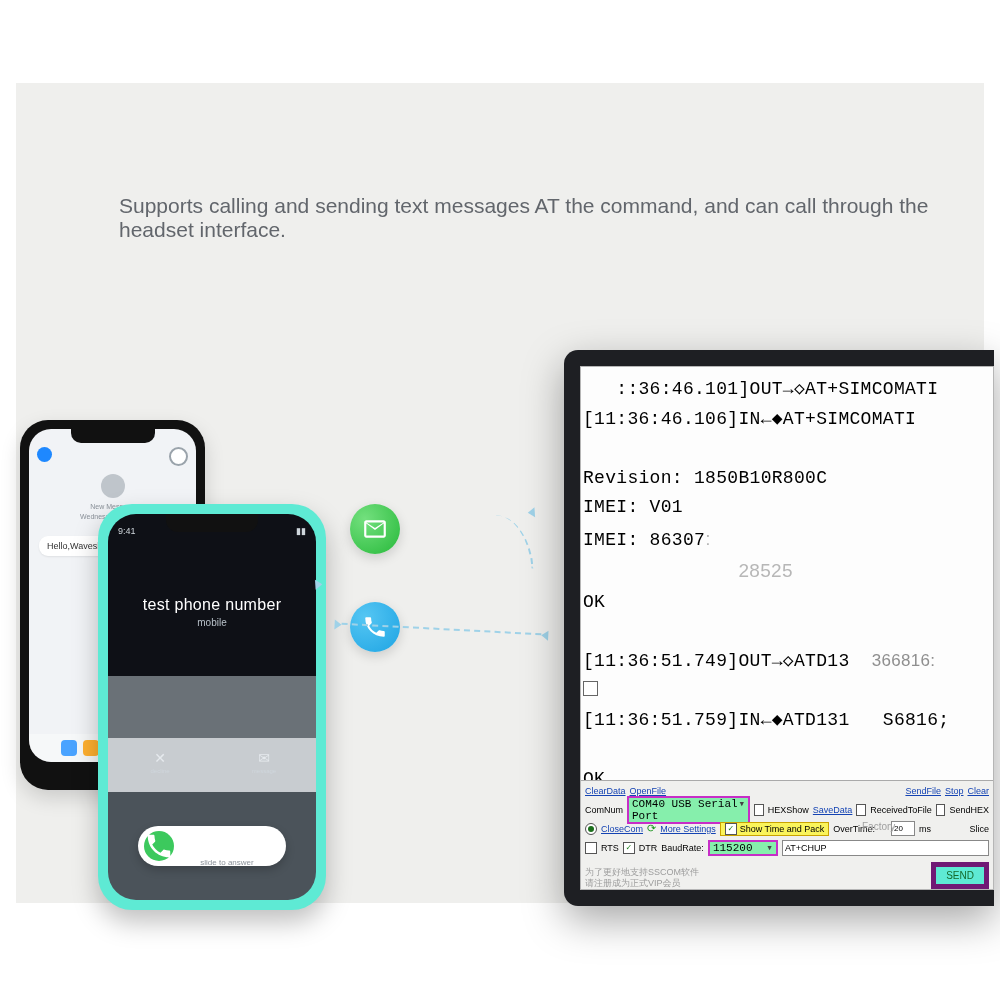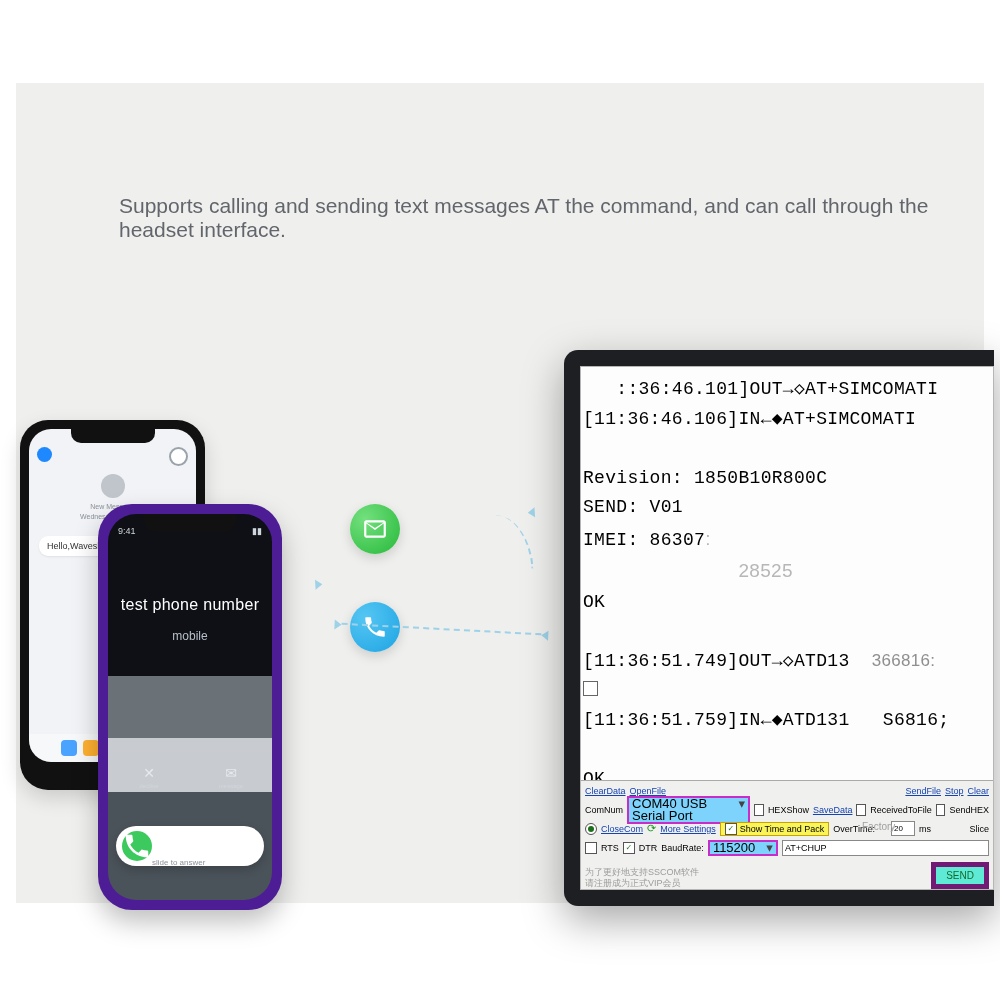--- a/index.html
+++ b/index.html
@@ -122,24 +122,24 @@
     background: rgba(255,255,255,0.4);
   }
   .phone1 .dock .appicon {
     width: 16px; height: 16px; border-radius: 4px;
   }
 
   .phone2 {
     position: absolute;
     left: 98px;
     top: 504px;
-    width: 184px;
+    width: 228px;
     height: 406px;
     border-radius: 34px;
-    background: #4c1d95;
+    background: #5eead4;
     box-shadow: 0 12px 26px rgba(0,0,0,0.25);
   }
   .phone2 .screen {
     position: absolute;
     left: 10px; top: 10px; right: 10px; bottom: 10px;
     border-radius: 28px;
     background: linear-gradient(180deg, #0e1016 0%, #0e1016 42%,
                 #6a7177 42%, #6a7177 58%,
                 #c8ccd0 58%, #c8ccd0 72%,
                 #4b535a 72%, #4b535a 100%);
@@ -159,23 +159,23 @@
     color: #fff;
     margin-top: 60px;
   }
   .phone2 .calltext .big {
     font-size: 16px;
     font-weight: 300;
     letter-spacing: 0.3px;
     margin-top: 32px;
   }
   .phone2 .calltext .sub {
-    font-size: 12px;
+    font-size: 10px;
     color: #b7c0c8;
-    margin-top: 15px;
+    margin-top: 3px;
   }
   .phone2 .rowicons {
     display: flex;
     justify-content: space-around;
     margin-top: 122px;
   }
   .phone2 .icn {
     width: 28px; text-align: center; color: #e6eaee; font-size: 14px;
   }
   .phone2 .icnlabel { font-size: 6px; color:#cfd6dc; display:block; margin-top:2px;}
@@ -187,21 +187,21 @@
     border-radius: 22px;
     display: flex; align-items: center; padding: 0 6px;
     box-shadow: 0 4px 10px rgba(0,0,0,0.2);
   }
   .phone2 .answer .green {
     width: 30px; height: 30px; border-radius: 50%; background: #3cc95d;
     display: flex; align-items: center; justify-content: center;
     color: #fff;
   }
   .phone2 .answer .txt {
-    flex: 1; text-align: left; font-size: 8px; color: #8a9199; margin-top: 32px;
+    flex: 1; text-align: center; font-size: 8px; color: #8a9199; margin-top: 32px;
   }
 
   
   .arrow {
     position: absolute;
     height: 56px;
     border-top: 2px dashed #9fd2e8;
   }
   .arrowA {
     left: 320px; top: 520px; width: 210px;
@@ -318,27 +318,28 @@
     height: 19px;
     padding: 0 4px;
   }
   .ctrl-link {
     color: #1443b3;
     text-decoration: underline;
     font-size: 9px;
   }
   .combo {
     border: 2px solid #c72ec7;
-    background: #7dd3fc;
+    background: #86efac;
     padding: 0 3px;
-    font-size: 13px;
+    font-size: 11px;
     line-height: 12px;
     min-width: 110px;
     display: inline-flex;
     justify-content: space-between;
+    font-family: Liberation Mono, monospace;
   }
   .combo .caret { color:#444; }
   .yellow-chk {
     background: #faf45b;
     border: 1px solid #caa300;
     padding: 0 4px;
     font-size: 9px;
     display: inline-flex; align-items: center; gap:3px;
   }
   .smallbox { width:10px; height:10px; border:1px solid #555; background:#fff; display:inline-block;}
@@ -442,21 +443,21 @@
 
   <div class="arrow arrowA"></div>
   <div class="arrow arrowB"></div>
 
   <div class="laptop">
     <div class="panel">
       <div class="term"><span>   ::36:46.101]OUT→◇AT+SIMCOMATI</span>
 <span>[11:36:46.106]IN←◆AT+SIMCOMATI</span>
 
 <span>Revision: 1850B10R800C</span>
-<span>SEND: V01</span>
+<span>IMEI: V01</span>
 <span>IMEI: 86307</span><span class="blur1">:</span>
               <span class="blur1">28525</span>
 <span>OK</span>
 
 <span>[11:36:51.749]OUT→◇ATD13</span>  <span class="blur2">366816:</span>
 <span class="checkbox-line"></span>
 <span>[11:36:51.759]IN←◆ATD131   S6816;</span>
 
 <span>OK</span>
 

